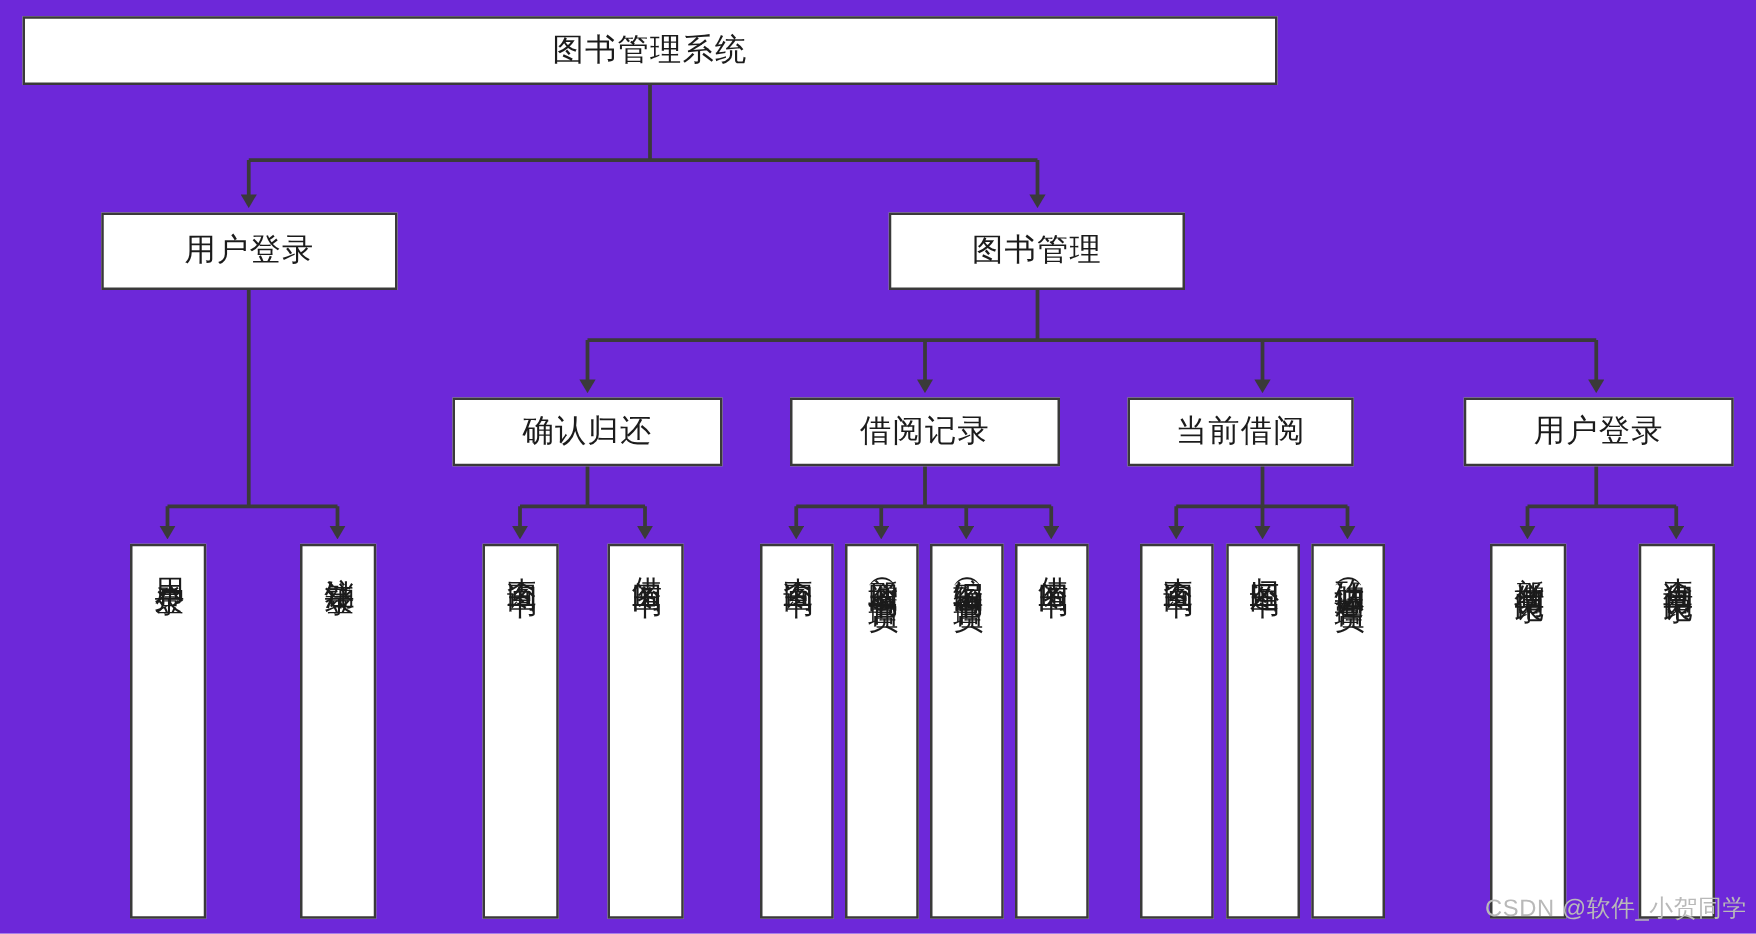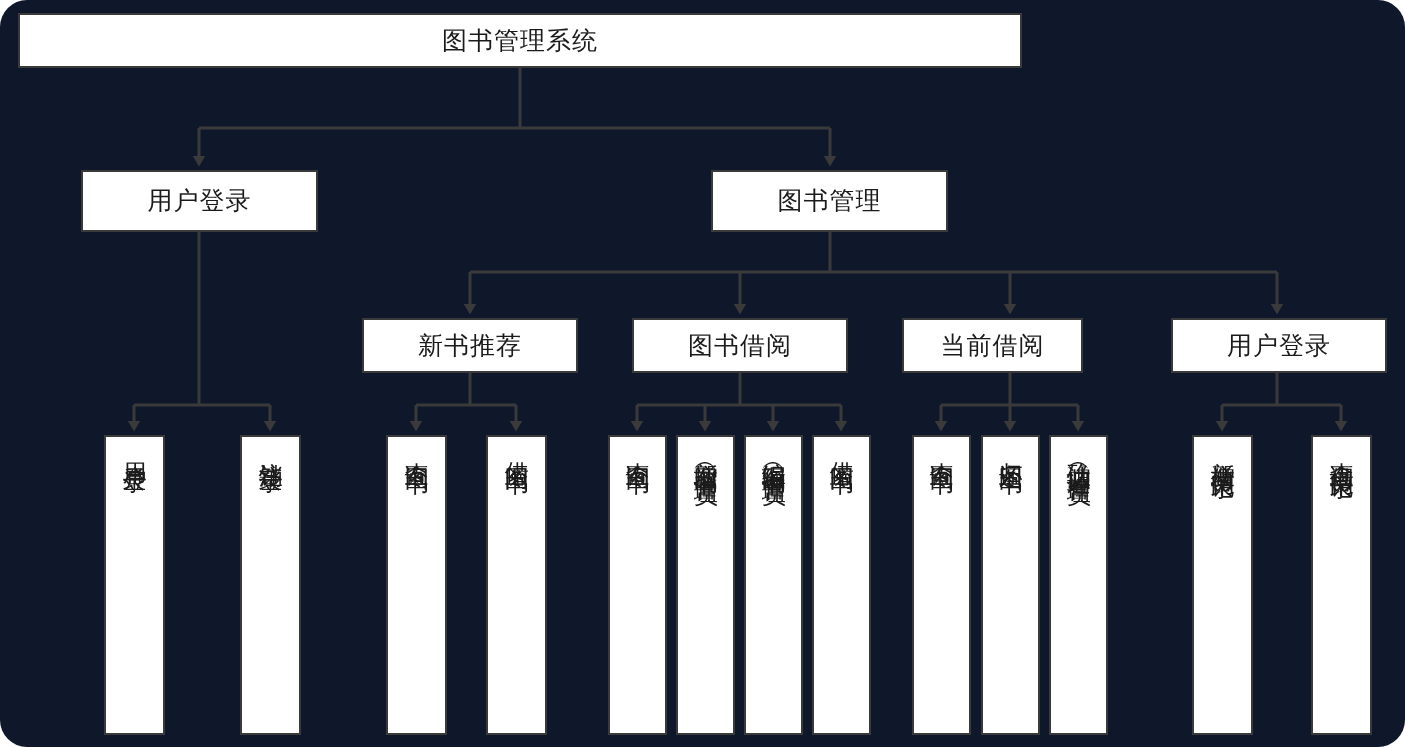--- a/index.html
+++ b/index.html
@@ -7,23 +7,22 @@
     padding: 0;
     background: #ffffff;
   }
   body {
     font-family: "Liberation Sans", "DejaVu Sans", sans-serif;
   }
   #canvas {
     position: relative;
     width: 1405px;
     height: 747px;
-    background: #0f172a;
+    background: #6d28d9;
     overflow: hidden;
-    border-radius: 27px;
   }
   svg.wires {
     position: absolute;
     left: 0;
     top: 0;
     width: 1405px;
     height: 747px;
     pointer-events: none;
   }
   .node {
@@ -136,24 +135,24 @@
   </div>
 
   <div class="node h" style="left:81px; top:170px; width:237px; height:62px;">
     <span class="node-label">用户登录</span>
   </div>
   <div class="node h" style="left:711px; top:170px; width:237px; height:62px;">
     <span class="node-label">图书管理</span>
   </div>
 
   <div class="node h" style="left:362px; top:318px; width:216px; height:55px;">
-    <span class="node-label">新书推荐</span>
+    <span class="node-label">确认归还</span>
   </div>
   <div class="node h" style="left:632px; top:318px; width:216px; height:55px;">
-    <span class="node-label">图书借阅</span>
+    <span class="node-label">借阅记录</span>
   </div>
   <div class="node h" style="left:902px; top:318px; width:181px; height:55px;">
     <span class="node-label">当前借阅</span>
   </div>
   <div class="node h" style="left:1171px; top:318px; width:216px; height:55px;">
     <span class="node-label">用户登录</span>
   </div>
 
   <div class="node v" style="left:104px; top:435px; width:61px; height:300px;">
     <span class="node-label">用户登录</span>
@@ -192,14 +191,15 @@
     <span class="node-label">确认归还（管理员）</span>
   </div>
 
   <div class="node v" style="left:1192px; top:435px; width:61px; height:300px;">
     <span class="node-label">新增借阅记录</span>
   </div>
   <div class="node v" style="left:1311px; top:435px; width:61px; height:300px;">
     <span class="node-label">查询借阅记录</span>
   </div>
 
+  <div class="watermark">CSDN @软件_小贺同学</div>
 
 </div>
 
 </body></html>

